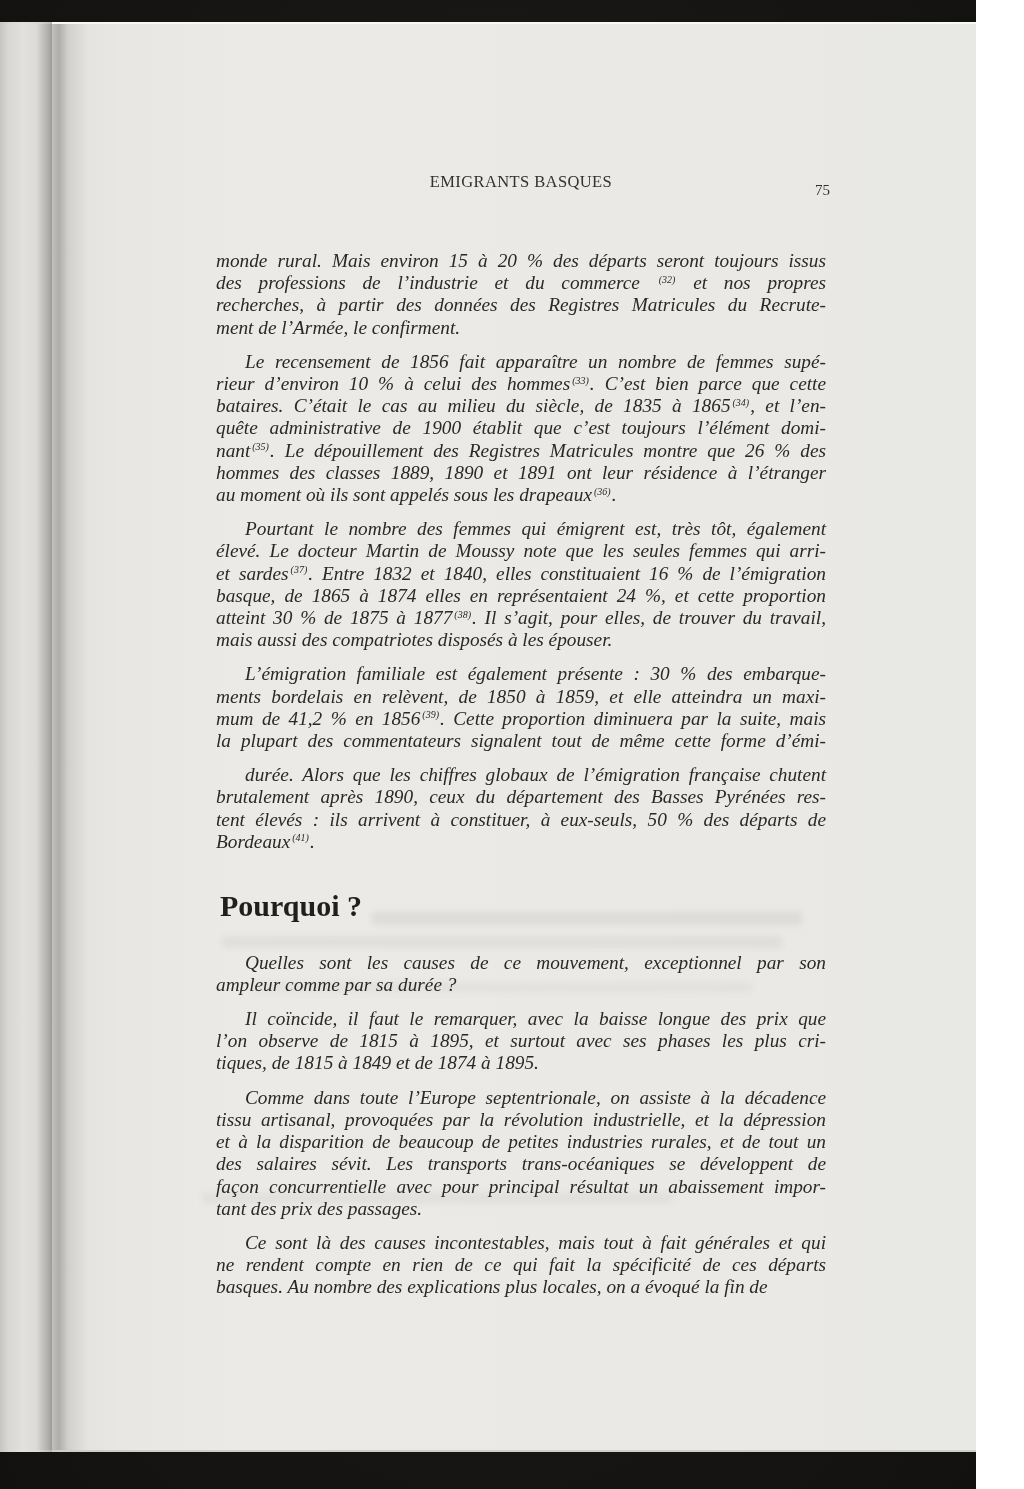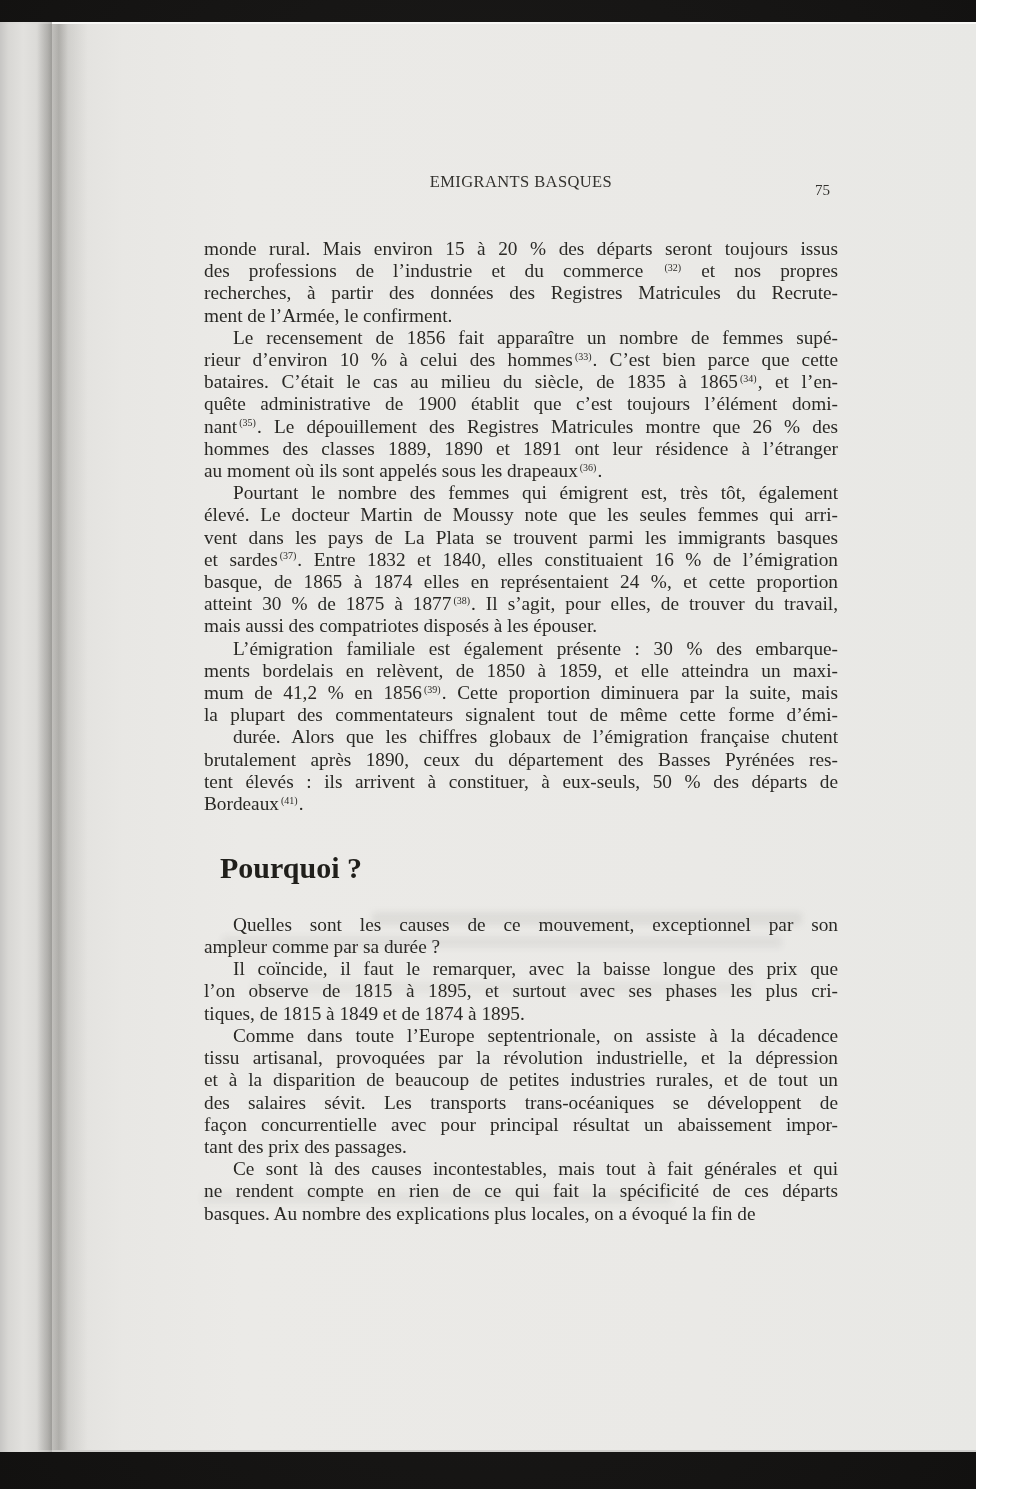--- a/index.html
+++ b/index.html
@@ -53,21 +53,21 @@
   }
   .page-number {
     position:absolute; right:8px; top:0; font-size:15px; color:#33322e; line-height:20px;margin-top:8px;
   }
 
   
   .text-block {
     position:absolute; left:152px; top:214px; width:634px;
     font-size:19.3px; line-height:22.2px; color:#2a2925;
   }
-  .para { margin:0; }
+  .para { margin:12px;font-style:italic; }
   .line { text-align:justify; text-align-last:justify; }
   .line.last { text-align-last:left; }
   .para.indent .line:first-child { text-indent:29px; }
   sup {
     font-size:10px; line-height:0; vertical-align:baseline;
     position:relative; top:-6.5px; margin-left:2px; margin-right:1px;
     letter-spacing:0;
   }
   .heading {
     margin:16px; box-sizing:border-box; height:66.6px; padding-top:22px;
@@ -117,21 +117,20 @@
             <div class="line">rieur d’environ 10 % à celui des hommes<sup>(33)</sup>. C’est bien parce que cette</div>
             <div class="line">bataires. C’était le cas au milieu du siècle, de 1835 à 1865<sup>(34)</sup>, et l’en-</div>
             <div class="line">quête administrative de 1900 établit que c’est toujours l’élément domi-</div>
             <div class="line">nant<sup>(35)</sup>. Le dépouillement des Registres Matricules montre que 26 % des</div>
             <div class="line">hommes des classes 1889, 1890 et 1891 ont leur résidence à l’étranger</div>
             <div class="line last">au moment où ils sont appelés sous les drapeaux<sup>(36)</sup>.</div>
           </div>
           <div class="para indent">
             <div class="line">Pourtant le nombre des femmes qui émigrent est, très tôt, également</div>
             <div class="line">élevé. Le docteur Martin de Moussy note que les seules femmes qui arri-</div>
-            <div class="line">vent dans les pays de La Plata se trouvent parmi les immigrants basques</div>
             <div class="line">et sardes<sup>(37)</sup>. Entre 1832 et 1840, elles constituaient 16 % de l’émigration</div>
             <div class="line">basque, de 1865 à 1874 elles en représentaient 24 %, et cette proportion</div>
             <div class="line">atteint 30 % de 1875 à 1877<sup>(38)</sup>. Il s’agit, pour elles, de trouver du travail,</div>
             <div class="line last">mais aussi des compatriotes disposés à les épouser.</div>
           </div>
           <div class="para indent">
             <div class="line">L’émigration familiale est également présente : 30 % des embarque-</div>
             <div class="line">ments bordelais en relèvent, de 1850 à 1859, et elle atteindra un maxi-</div>
             <div class="line">mum de 41,2 % en 1856<sup>(39)</sup>. Cette proportion diminuera par la suite, mais</div>
             <div class="line">la plupart des commentateurs signalent tout de même cette forme d’émi-</div>

